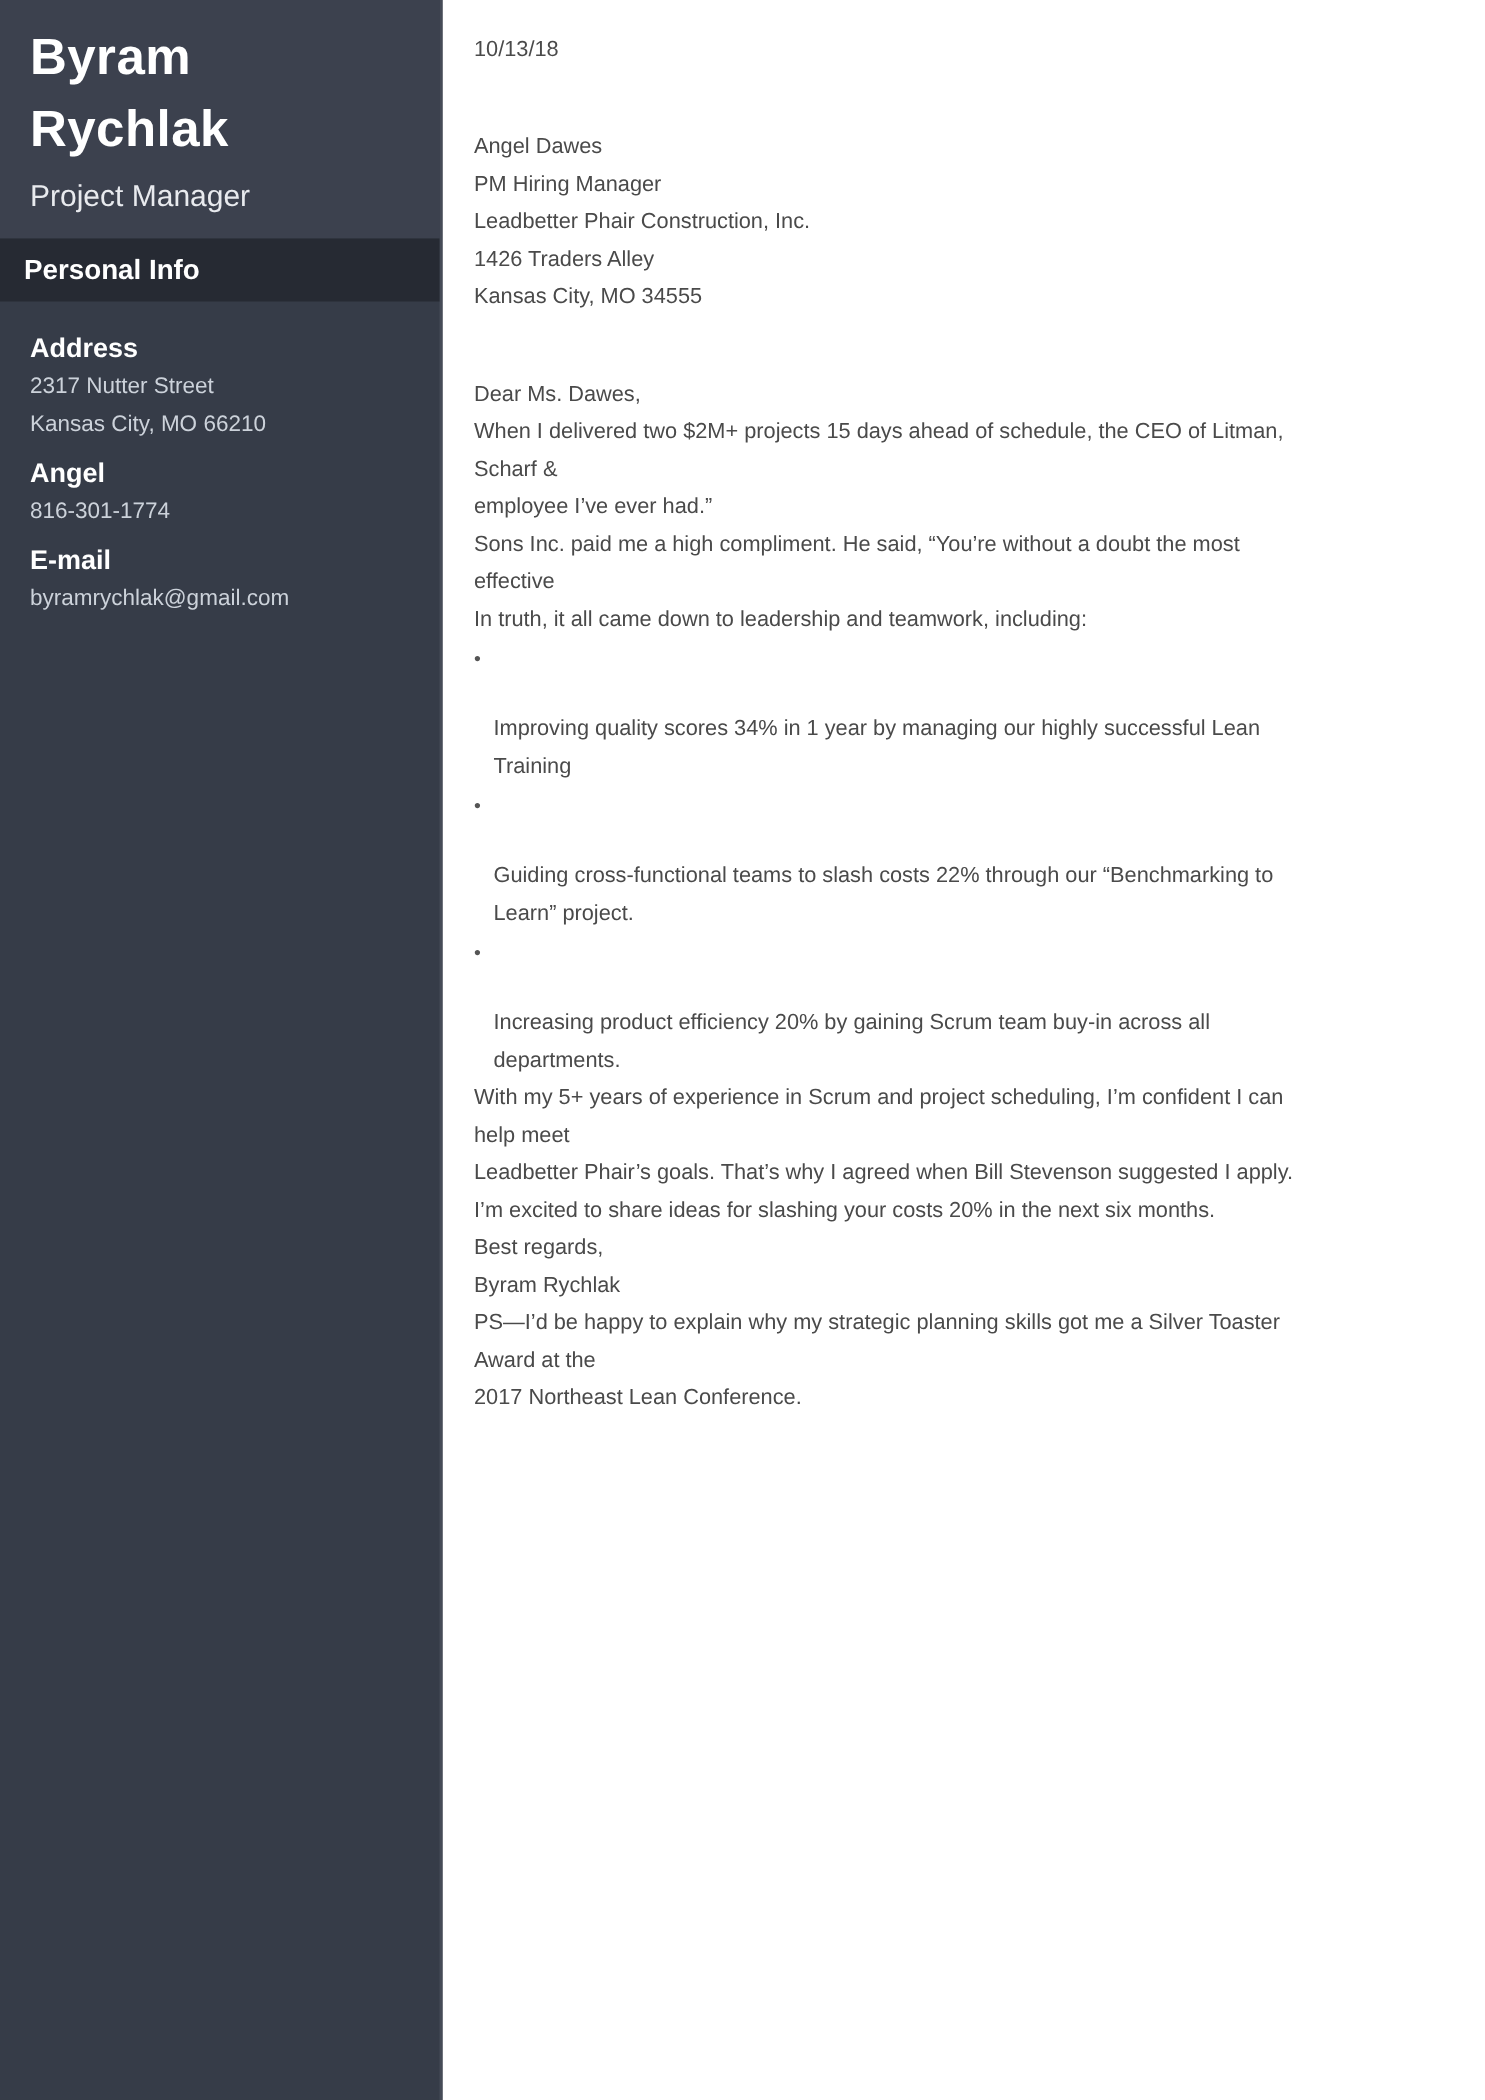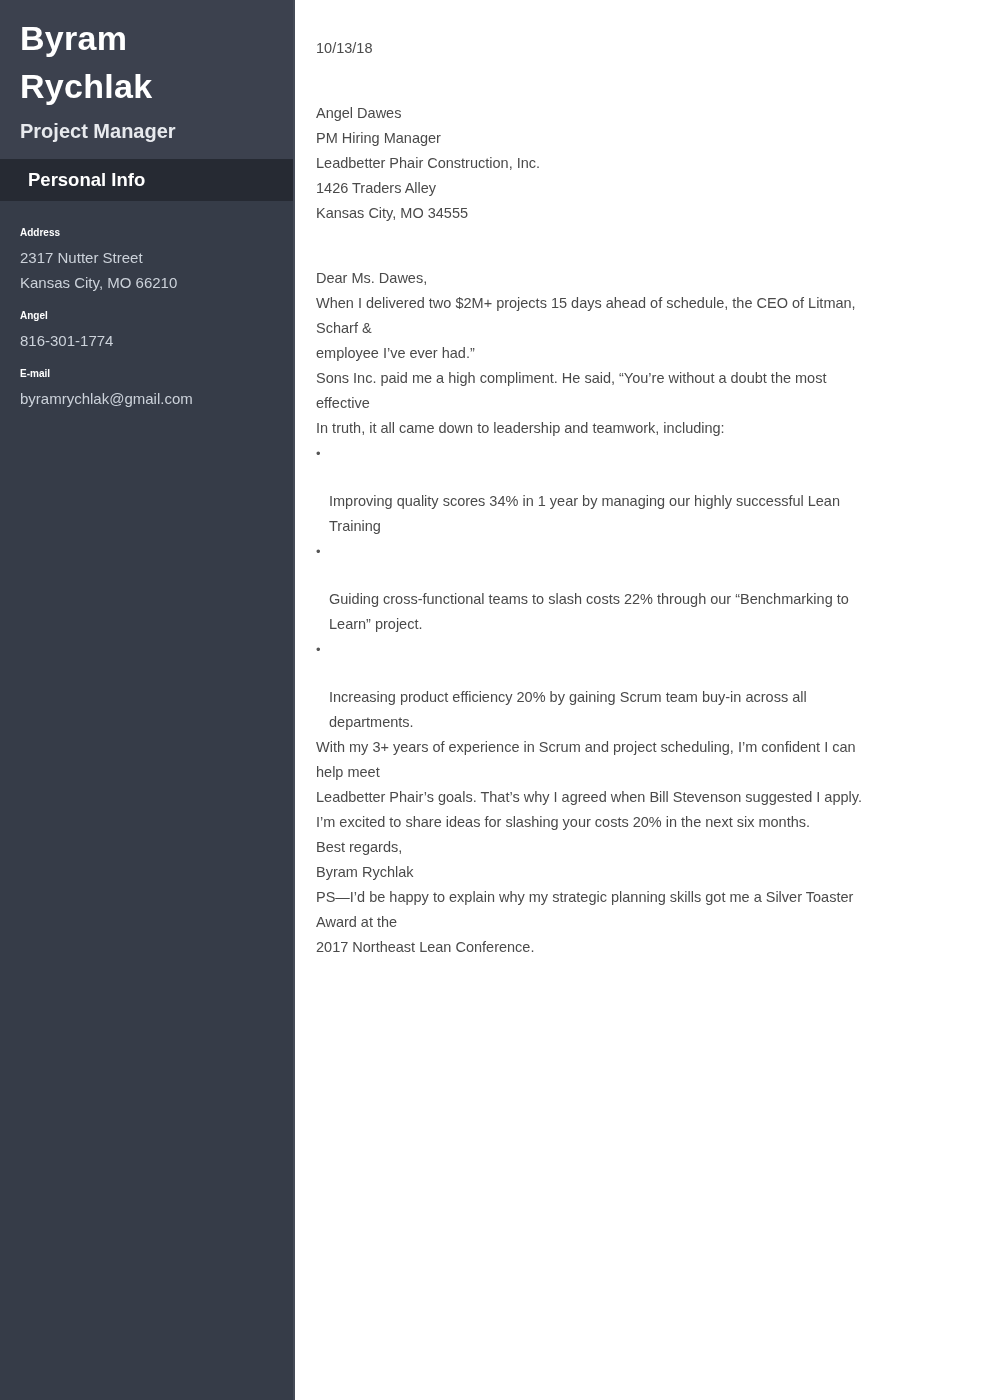--- a/index.html
+++ b/index.html
@@ -35,52 +35,52 @@
     font-size: 34px;
     font-weight: bold;
     line-height: 48px;
     color: #ffffff;
     letter-spacing: 0.3px;
   }
   .job-title {
     margin-top: 8px;
     font-size: 20px;
     line-height: 26px;
-    font-weight: bold;
+    font-weight: normal;
     color: #e8eaee;
   }
   .section-band {
     background: var(--sidebar-band-bg, #262a33);
-    padding: 8px 28px;
+    padding: 8px 16px;
     font-size: 18.5px;
     line-height: 26px;
     font-weight: bold;
     color: #ffffff;
   }
   .sidebar-body {
     padding: 19px 20px 0 20px;
   }
   .field + .field { margin-top: 8px; }
   .field-label {
-    font-size: 10px;
+    font-size: 18px;
     line-height: 25px;
     font-weight: bold;
     color: #ffffff;
   }
   .field-value {
     font-size: 15px;
     line-height: 25px;
     color: var(--sidebar-muted-text, #ccd2da);
   }
 
   
   .content {
     flex: 1 1 auto;
     box-sizing: border-box;
-    padding: 36px 10px 0 21px;
+    padding: 21px 10px 0 21px;
     color: var(--letter-text, #4a4a4a);
     font-size: 14.5px;
     line-height: 25px;
   }
   .content .line { min-height: 25px; }
   .recipient  { margin-top: 40px; }
   .salutation { margin-top: 40px; }
   .para       { }
   .bullets {
     margin: 0;
@@ -158,21 +158,21 @@
           </span>
         </li>
         <li class="bullet">
           <span class="dot">•</span>
           <span class="bullet-lines">
             <div class="line">Increasing product efficiency 20% by gaining Scrum team buy-in across all departments.</div>
           </span>
         </li>
       </ul>
     <div class="para">
-        <div class="line">With my 3+ years of experience in Scrum and project scheduling, I’m confident I can help meet</div>
+        <div class="line">With my 5+ years of experience in Scrum and project scheduling, I’m confident I can help meet</div>
         <div class="line">Leadbetter Phair’s goals. That’s why I agreed when Bill Stevenson suggested I apply.</div>
         <div class="line">I’m excited to share ideas for slashing your costs 20% in the next six months.</div>
       </div>
     <div class="para">
         <div class="line">Best regards,</div>
         <div class="line">Byram Rychlak</div>
       </div>
     <div class="para">
         <div class="line">PS—I’d be happy to explain why my strategic planning skills got me a Silver Toaster Award at the</div>
         <div class="line">2017 Northeast Lean Conference.</div>

